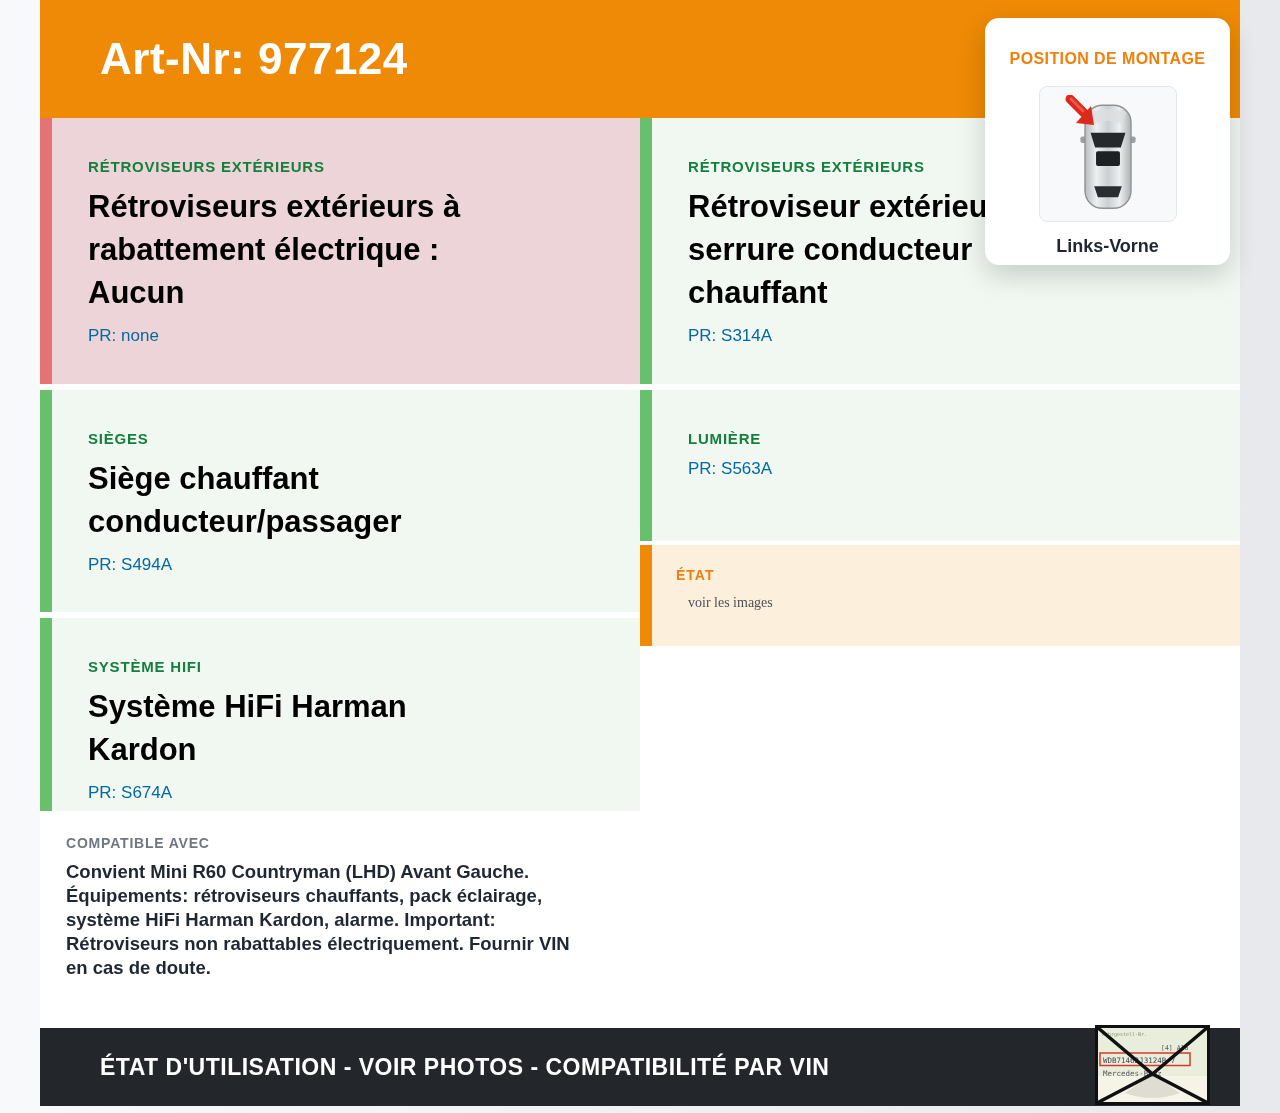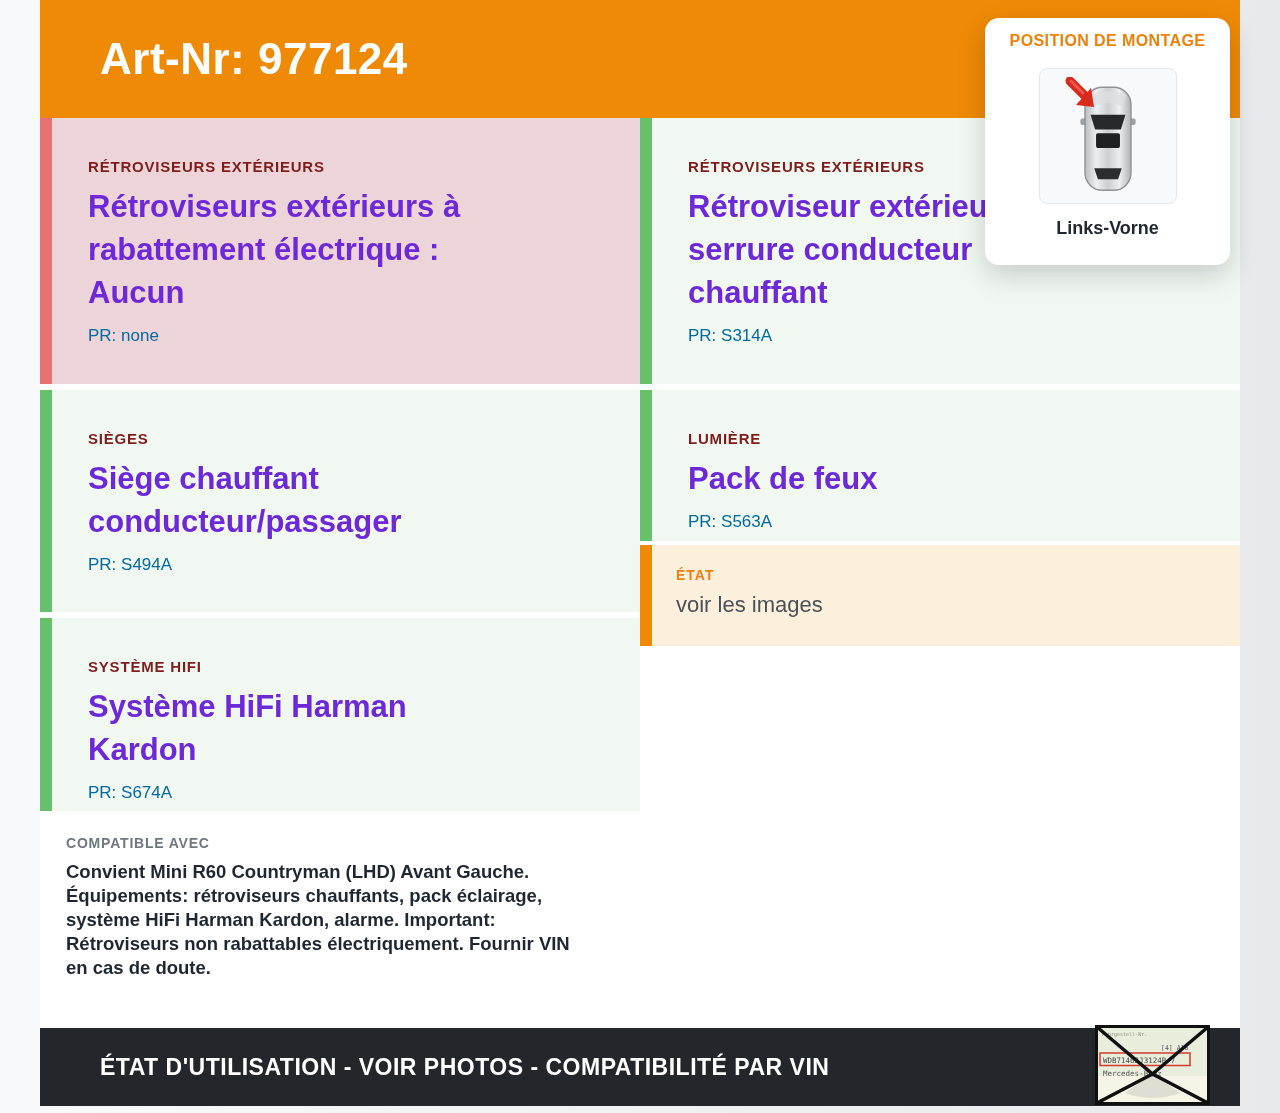--- a/index.html
+++ b/index.html
@@ -22,43 +22,43 @@
 
   .card { border-left: 12px solid transparent; padding: 40px 36px 0; margin-bottom: 6px; }
   .card.pink  { background: #EDD4D8; border-left-color: #E57373; }
   .card.green { background: #F1F8F2; border-left-color: #68C06D; }
   .h-mirror1 { height: 266px; }
   .h-mirror2 { height: 266px; }
   .h-seats   { height: 222px; }
   .h-hifi    { height: 193px; }
   .h-light   { height: 151px; margin-bottom: 4px; }
 
-  .card-label { font-size: 15px; font-weight: 700; color: #7f1d1d; letter-spacing: 0.8px; margin: 0 0 10px; }
-  .card-title { font-size: 31px; line-height: 43px; font-weight: 700; color: #6d28d9; margin: 0; white-space: pre-line; }
+  .card-label { font-size: 15px; font-weight: 700; color: #15803d; letter-spacing: 0.8px; margin: 0 0 10px; }
+  .card-title { font-size: 31px; line-height: 43px; font-weight: 700; color: #000000; margin: 0; white-space: pre-line; }
   .card-pr    { font-size: 17px; color: #0369a1; margin: 12px 0 0; }
 
   .etat-card { height: 101px; background: #FCEFDC; border-left: 12px solid #EE8A05; padding: 22px 24px 8px; margin-bottom: 0; }
   .etat-label { font-size: 14px; font-weight: 700; color: #EE7F11; letter-spacing: 1px; margin: 0 0 9px; }
-  .etat-link  { font-size: 22px; color: #4A5158; margin: 0; cursor: pointer; }
+  .etat-link  { font-size: 14px; color: #4A5158; margin: 12px; cursor: pointer; font-family: Liberation Serif, serif; }
 
   .compat-card { height: 181px; background: #FFFFFF; padding: 18px 26px 0; margin-bottom: 0; }
   .compat-label { font-size: 14px; font-weight: 700; color: #6F7780; letter-spacing: 0.8px; margin: 0 0 9px; }
   .compat-text { font-size: 18.5px; line-height: 24px; font-weight: 700; color: #1F2733; margin: 0; white-space: pre-line; }
 
   
   .footer { position: absolute; left: 0; top: 910px; width: 1200px; height: 78px; background: #23262B; }
   .footer p { position: absolute; left: 60px; top: 50%; transform: translateY(-50%); margin: 0;
     color: #FFFFFF; font-size: 23px; font-weight: 800; letter-spacing: 0.5px; white-space: nowrap; }
   
   .footer { top: 1028px; }
 
   
   .position-card { position: absolute; left: 945px; top: 18px; width: 245px; height: 247px;
     background: #FFFFFF; border-radius: 14px; box-shadow: 0 10px 28px rgba(0,0,0,0.18);
-    z-index: 5; text-align: center; padding-top: 14px; }
+    z-index: 5; text-align: center; padding-top: 32px; }
   .position-label { color: #EF8109; font-weight: 800; font-size: 16px; letter-spacing: 0.4px; margin: 0; }
   .position-imgbox { position: relative; width: 138px; height: 136px; margin: 18px auto 0;
     background: #F8F9FB; border: 1px solid #E4E7EA; border-radius: 8px;
     display: flex; align-items: center; justify-content: center; }
   .position-caption { font-size: 18px; font-weight: 700; color: #1F2733; margin: 14px 0 0; }
   .arrow-icon { position: absolute; left: 24px; top: 8px; }
 
   
   .envelope { position: absolute; left: 1055px; top: 1025px; width: 115px; height: 80px; z-index: 6; }
   .envelope text { font-family: "DejaVu Sans Mono", monospace; }
@@ -112,21 +112,20 @@
     <div class="card green h-mirror2">
       <p class="card-label">RÉTROVISEURS EXTÉRIEURS</p>
       <h2 class="card-title">Rétroviseur extérieur
 serrure conducteur
 chauffant</h2>
       <p class="card-pr">PR: S314A</p>
     </div>
 
     <div class="card green h-light">
       <p class="card-label">LUMIÈRE</p>
-      <h2 class="card-title">Pack de feux</h2>
       <p class="card-pr">PR: S563A</p>
     </div>
 
     <div class="etat-card">
       <p class="etat-label">ÉTAT</p>
       <p class="etat-link">voir les images</p>
     </div>
 
   </div>
 

